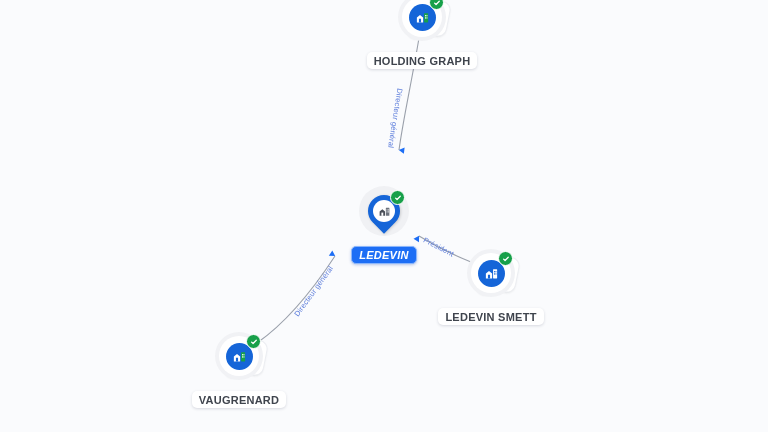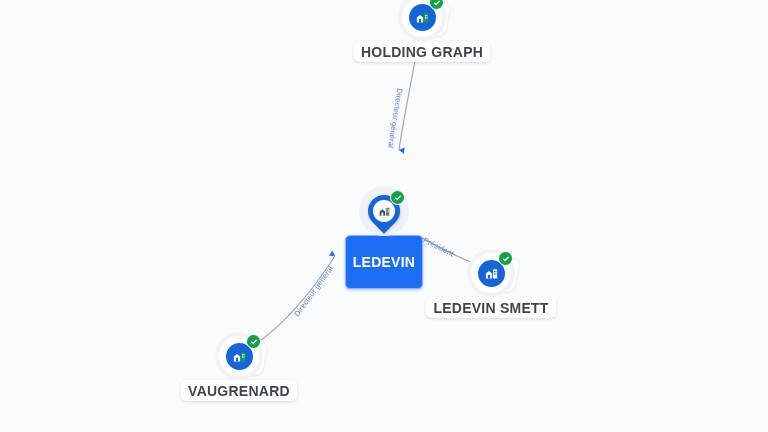--- a/index.html
+++ b/index.html
@@ -137,37 +137,38 @@
     border: 1.6px solid #ffffff;
     display: flex;
     align-items: center;
     justify-content: center;
     z-index: 5;
   }
   .badge-check svg { display: block; }
 
   
   .node-label {
-    margin-top: 1px;
+    margin-top: 12px;
     padding: 2.5px 7px;
     border-radius: 5px;
     background: #ffffff;
     color: #3f444d;
-    font-size: 14px;
+    font-size: 11px;
     font-weight: bold;
     letter-spacing: 0.25px;
     white-space: nowrap;
     box-shadow: 0 1px 3px rgba(30,40,70,0.16);
   }
   .node-label.selected {
     background: #1d6ef5;
     color: #ffffff;
     border: 1.5px solid #8bb6fb;
-    padding: 18px 7px;
+    padding: 2px 7px;
     box-shadow: 0 1px 3px rgba(20,70,180,0.30);
+    font-style: italic;
   }
 </style>
 </head>
 <body>
 
 <div id="graph-canvas">
 
   <svg class="edge-layer" viewBox="0 0 768 432" width="768" height="432">
     <defs>
       <marker id="arrowDown" markerWidth="7" markerHeight="7" refX="3.5" refY="5.4" orient="auto">

